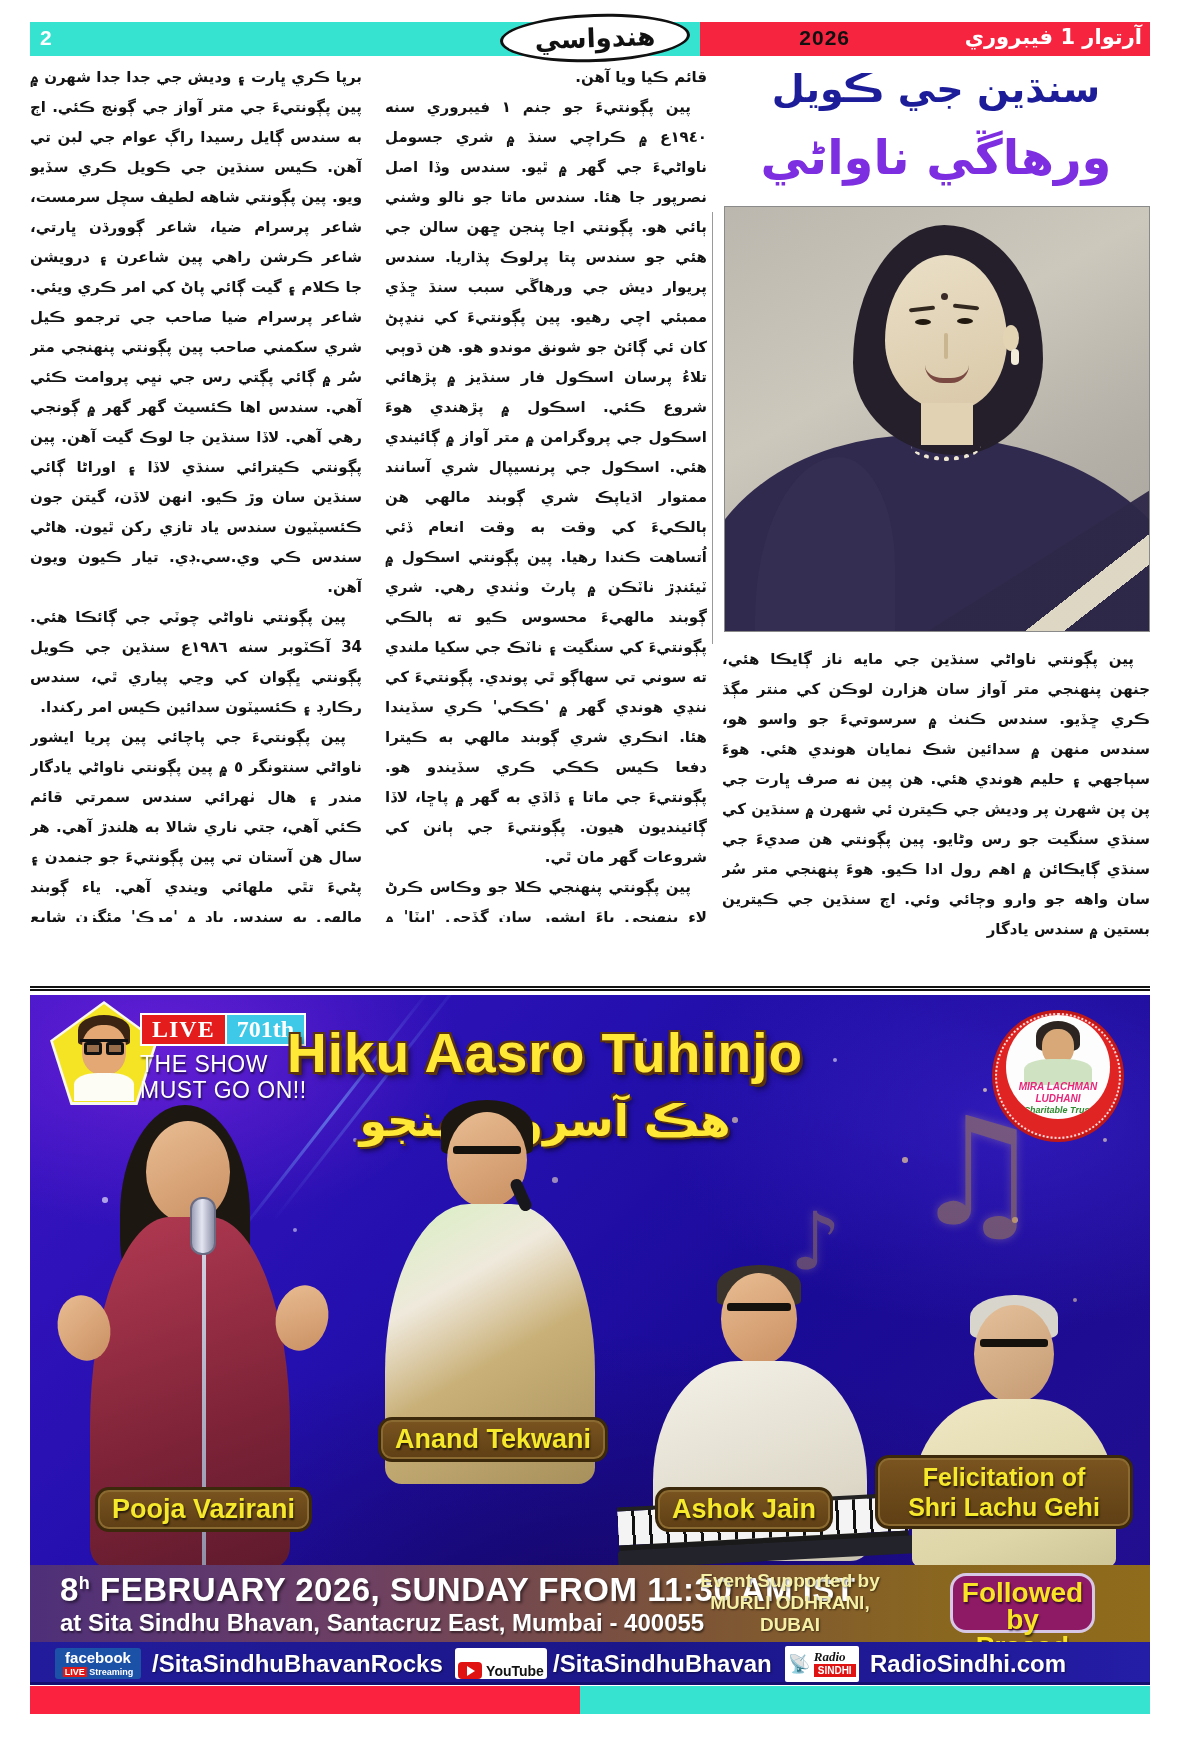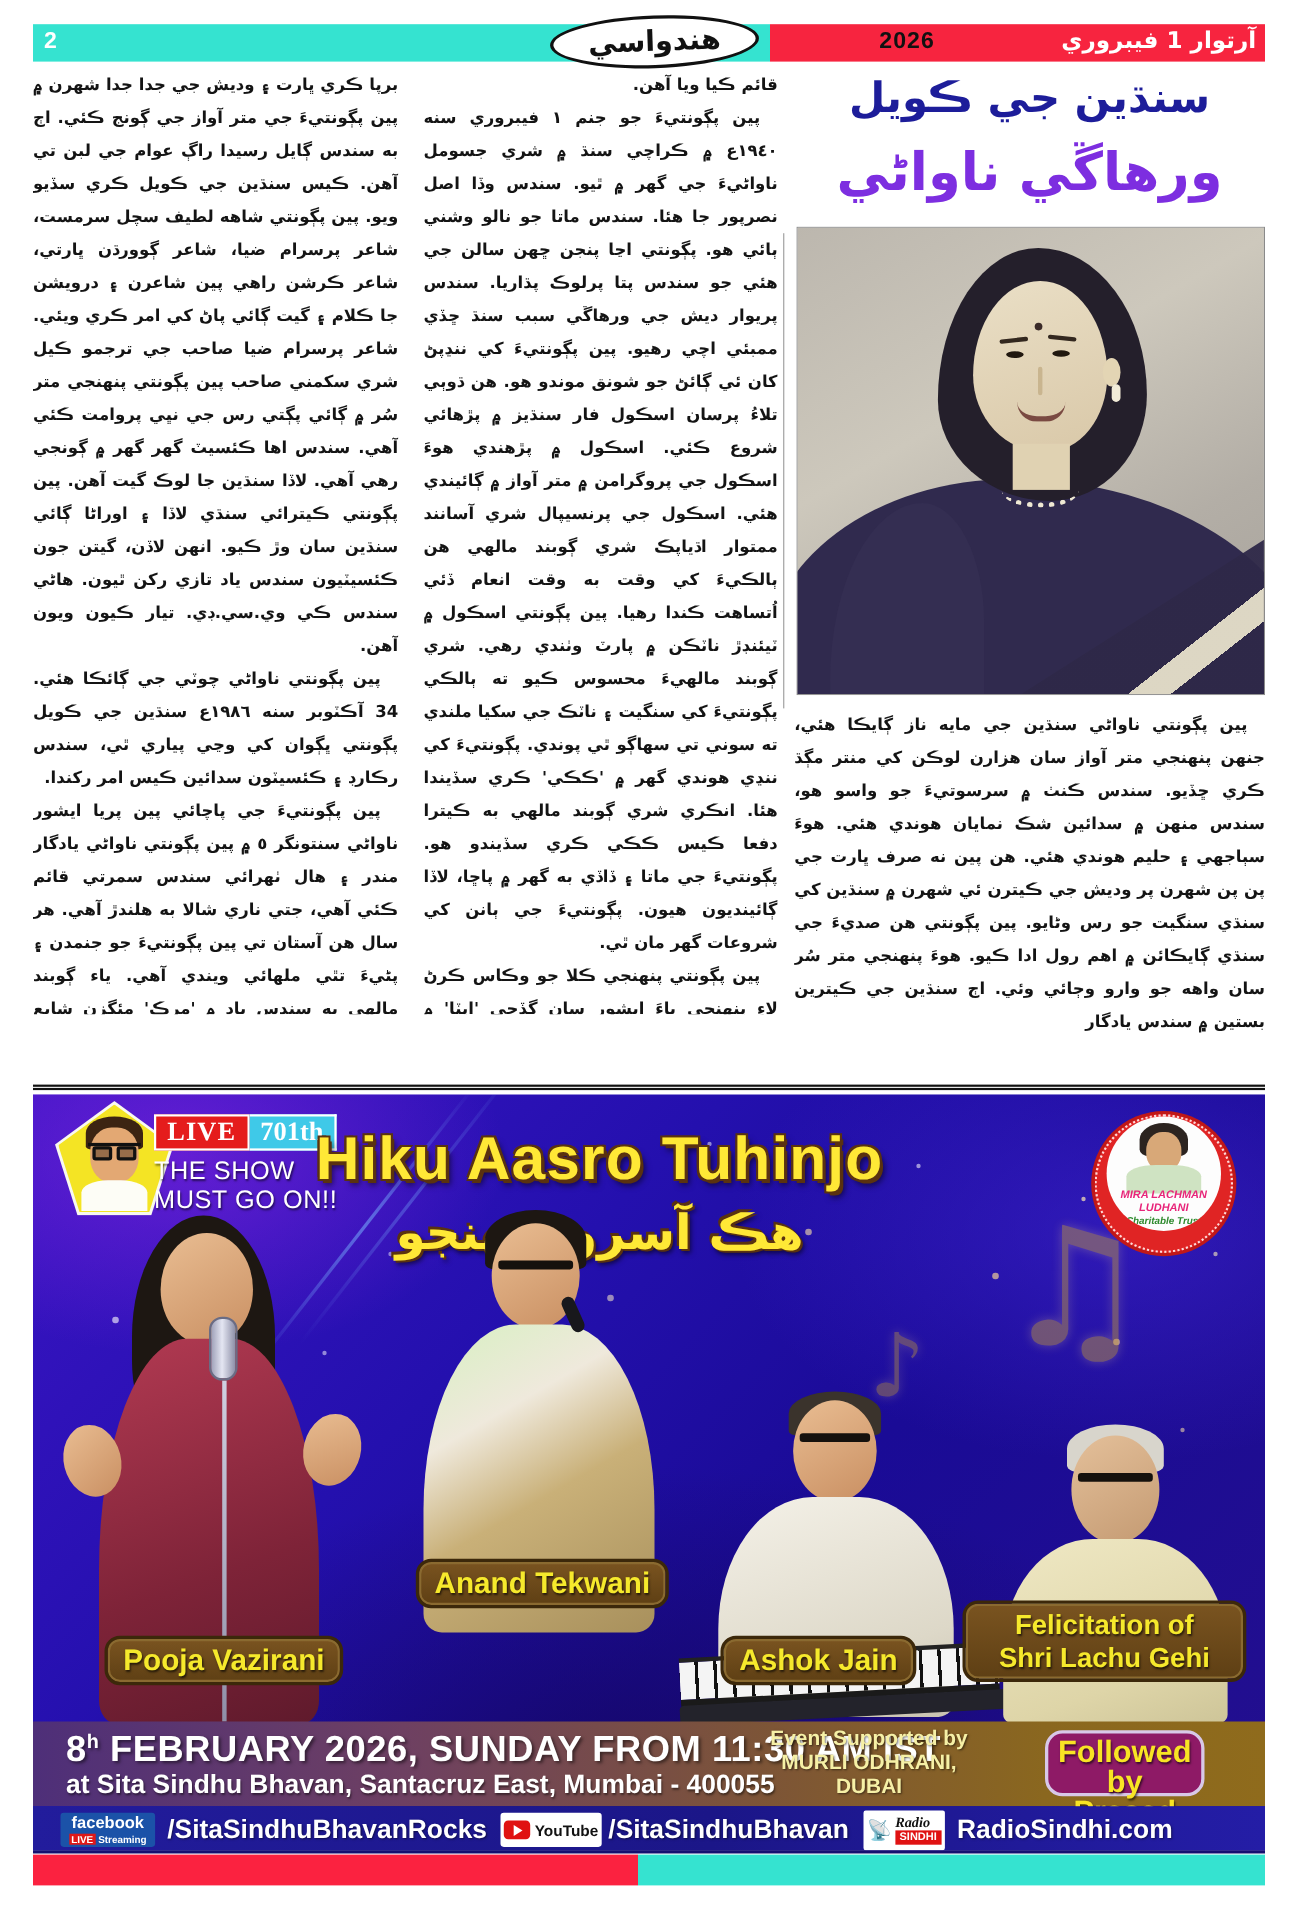--- a/index.html
+++ b/index.html
@@ -152,21 +152,21 @@
               font-weight:bold; font-size:28px; line-height:27px; padding-top:3px;
               text-shadow:1px 2px 2px rgba(0,0,0,.6); }
   .socialrow { position:absolute; left:0; top:647px; width:1120px; height:43px;
                background:linear-gradient(90deg,#221c9c,#1b1688 55%,#241da6); }
   .fb-badge { position:absolute; left:25px; top:6px; width:86px; height:31px; background:#1b52a8; border-radius:3px;
               color:#fff; text-align:center; font-weight:bold; font-size:15px; line-height:15px; padding-top:2px; }
   .fb-sub { font-size:9px; font-weight:bold; }
   .fb-sub .lv { background:#e01818; padding:0 2px; }
   .handle { position:absolute; color:#fff; font-weight:bold; font-size:24px; top:8px; text-shadow:1px 1px 2px rgba(0,0,0,.5); }
   .yt-badge { position:absolute; left:425px; top:6px; width:92px; height:31px; background:#fff; border-radius:3px;
-              display:flex; align-items:center; justify-content:center; gap:4px; }
+              display:flex; align-items:flex-end; justify-content:center; gap:4px; }
   .yt-play { width:24px; height:17px; background:#e01212; border-radius:4px; position:relative; }
   .yt-play:before { content:""; position:absolute; left:9px; top:4px; border-left:8px solid #fff;
                     border-top:5px solid transparent; border-bottom:5px solid transparent; }
   .yt-text { color:#111; font-weight:bold; font-size:14px; }
   .radio-badge { position:absolute; left:755px; top:4px; width:74px; height:36px; background:#fff; border-radius:2px;
                  display:flex; align-items:center; justify-content:center; gap:3px; }
   .antenna { font-size:18px; line-height:18px; color:#111; }
   .radio-word { font-family:"Liberation Serif",serif; font-style:italic; font-weight:bold; color:#111; font-size:13px; line-height:12px; }
   .sindhi-word { background:#e01212; color:#fff; font-size:10px; font-weight:bold; padding:1px 4px; display:block; margin-top:1px; }
   

